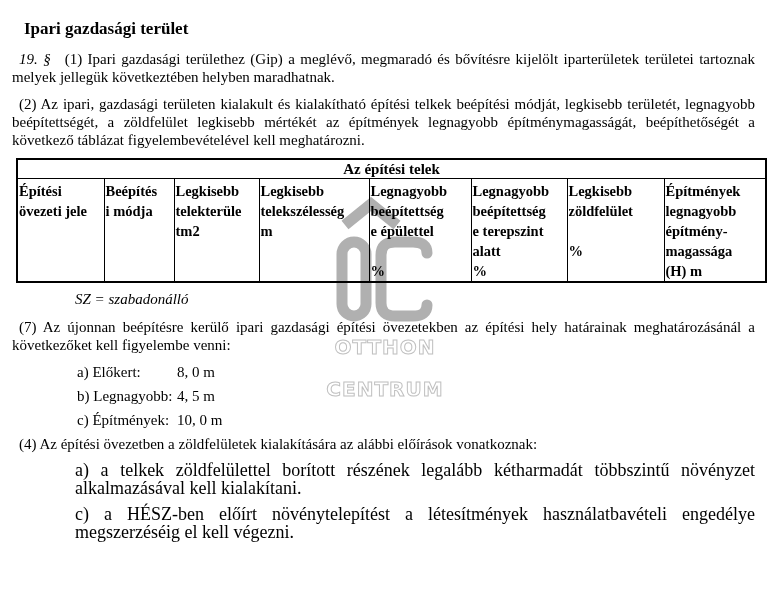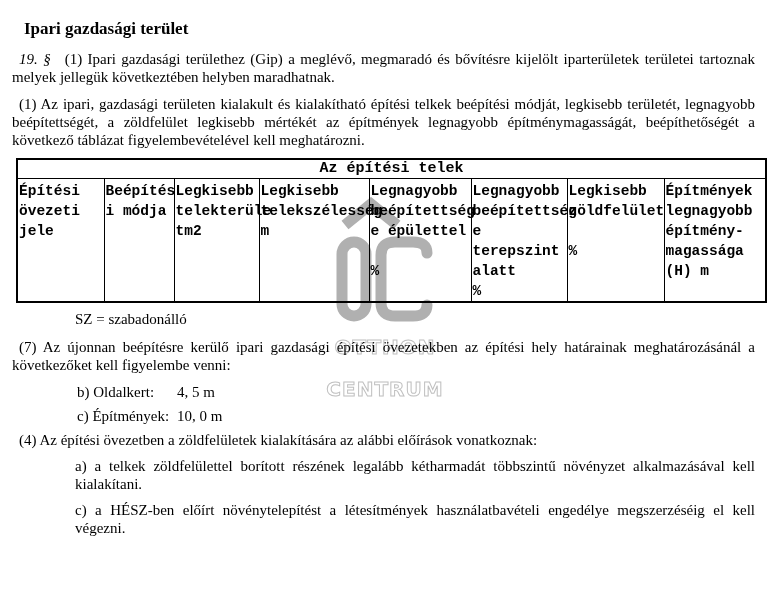--- a/index.html
+++ b/index.html
@@ -23,51 +23,50 @@
   p.para {
     font-size: 15px; line-height: 18px; text-align: justify;
     text-indent: 7px; margin: 0 0 9px 0;
   }
   .secno { font-weight: normal; font-style: italic; margin-right: 14px; }
 
   table.zoning {
     border-collapse: collapse; table-layout: fixed;
     width: 749px; margin: 3px 0 0 4px;
     border: 2px solid #000;
-    font-family: Liberation Mono, monospace;
   }
   table.zoning td { border: 1.5px solid #000; background: transparent; }
   td.tcaption {
     height: 19px; text-align: center; font-weight: bold;
     font-size: 15px; line-height: 18px; padding: 0;
   }
   td.thead {
     height: 102px; vertical-align: top; text-align: left;
     font-weight: bold; font-size: 14.5px; line-height: 20px;
     white-space: pre-line; padding: 2px 1px 0 1px;
   }
   td.tdata {
     height: 44px; vertical-align: top; font-size: 15px;
     padding: 12px 2px 0 4px;
   }
   td.tdata.toptight { padding-top: 7px; }
 
   .footnote {
-    font-size: 15px; line-height: 18px;
+    font-style: italic; font-size: 15px; line-height: 18px;
     margin: 7px 0 10px 63px;
   }
 
   .kert-list { margin: 6px 0 0 65px; }
   .kert-row { display: flex; font-size: 15px; line-height: 18px; margin-bottom: 6px; }
   .kert-label { width: 100px; }
   .kert-value { }
 
   .green-list { margin: 0; }
   .green-item {
-    font-size: 15px; line-height: 18px; text-align: justify;
+    font-size: 18px; line-height: 18px; text-align: justify;
     margin: 8px 0 0 63px;
   }
 </style>
 </head>
 <body>
 
 <div class="page">
 
   <div class="watermark">
     <svg width="122" height="210" viewBox="0 0 122 210">
@@ -78,21 +77,21 @@
       <text x="60" y="199" text-anchor="middle" font-family="DejaVu Sans, sans-serif" font-weight="bold" font-size="20" letter-spacing="1" fill="#ffffff" stroke="#c0c0c0" stroke-width="1">CENTRUM</text>
     </svg>
   </div>
 
   <div class="content">
 
     <h1 class="doc-title">Ipari gazdasági terület</h1>
 
     <p class="para"><span class="secno">19. §</span><span>(1) Ipari gazdasági területhez (Gip) a meglévő, megmaradó és bővítésre kijelölt iparterületek területei tartoznak melyek jellegük következtében helyben maradhatnak.</span></p>
 
-    <p class="para">(1) Az ipari, gazdasági területen kialakult és kialakítható építési telkek beépítési módját, legkisebb területét, legnagyobb beépítettségét, a zöldfelület legkisebb mértékét az építmények legnagyobb építménymagasságát, beépíthetőségét a következő táblázat figyelembevételével kell meghatározni.</p>
+    <p class="para">(2) Az ipari, gazdasági területen kialakult és kialakítható építési telkek beépítési módját, legkisebb területét, legnagyobb beépítettségét, a zöldfelület legkisebb mértékét az építmények legnagyobb építménymagasságát, beépíthetőségét a következő táblázat figyelembevételével kell meghatározni.</p>
 
     <table class="zoning">
       <colgroup>
         <col style="width:87px">
           <col style="width:70px">
           <col style="width:85px">
           <col style="width:110px">
         <col style="width:102px">
           <col style="width:96px">
           <col style="width:97px">
@@ -135,21 +134,25 @@
       </tr>
     </tbody>
       </table>
 
     <div class="footnote">SZ = szabadonálló</div>
 
     <p class="para">(7) Az újonnan beépítésre kerülő ipari gazdasági építési övezetekben az építési hely határainak meghatározásánál a következőket kell figyelembe venni:</p>
 
     <div class="kert-list">
       <div class="kert-row">
-        <span class="kert-label">b) Oldalkert:</span>
+        <span class="kert-label">a) Előkert:</span>
+        <span class="kert-value">8, 0 m</span>
+      </div>
+      <div class="kert-row">
+        <span class="kert-label">b) Legnagyobb:</span>
         <span class="kert-value">4, 5 m</span>
       </div>
       <div class="kert-row">
         <span class="kert-label">c) Építmények:</span>
         <span class="kert-value">10, 0 m</span>
       </div>
     </div>
 
     <p class="para" style="margin-top:2px; margin-bottom:0;">(4) Az építési övezetben a zöldfelületek kialakítására az alábbi előírások vonatkoznak:</p>
 

